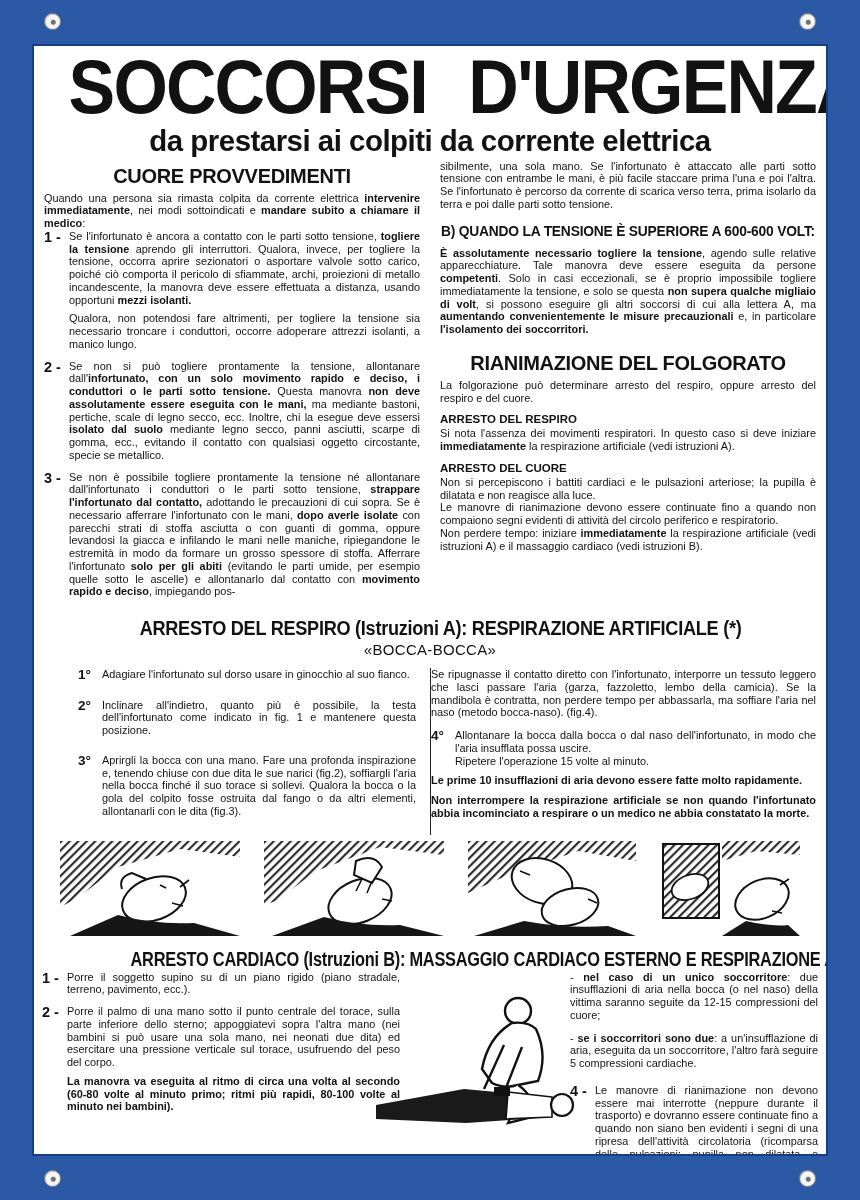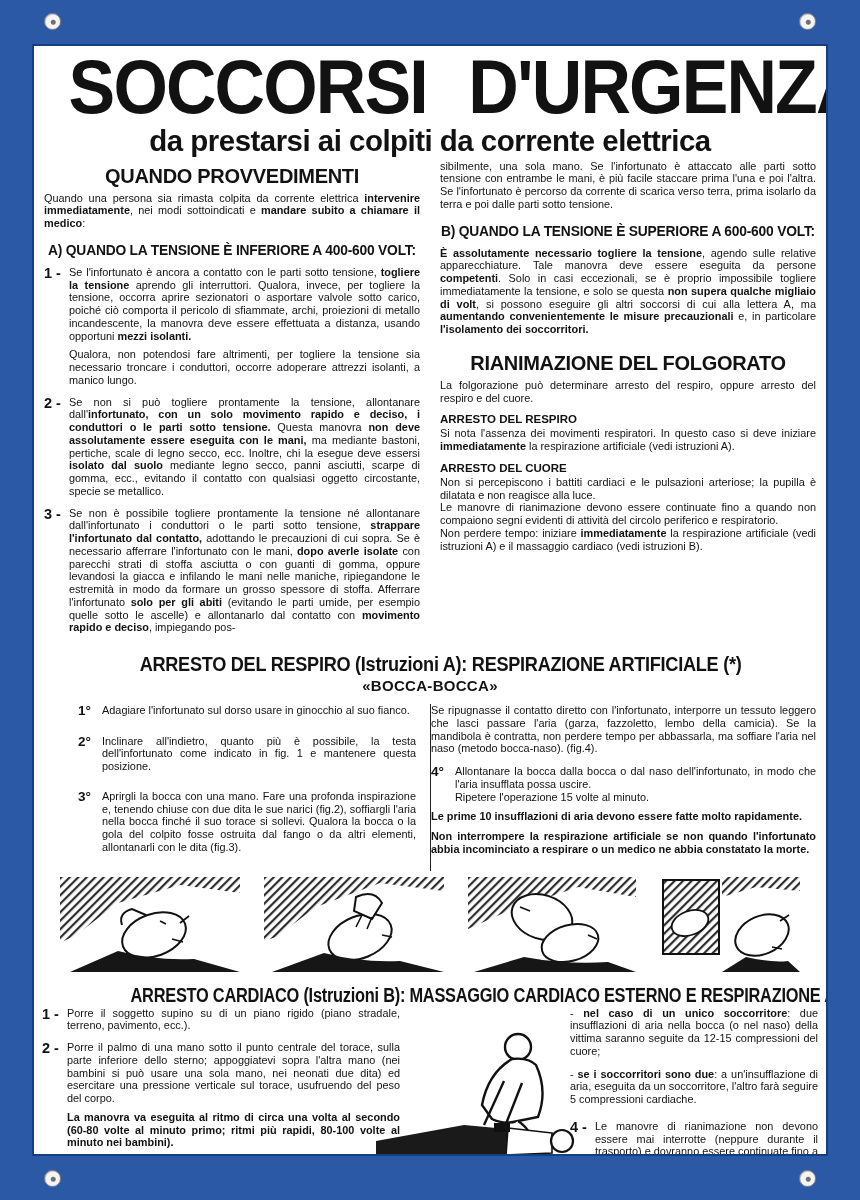--- a/index.html
+++ b/index.html
@@ -27,21 +27,21 @@
   .h4{font-size:11.5px;font-weight:bold;margin:9px 0 2px;text-align:left;}
 
   .sec1{display:grid;grid-template-columns:1fr 1fr;column-gap:20px;padding:0 10px;}
   .item{display:grid;grid-template-columns:25px 1fr;margin-bottom:9px;}
   .item .num{font-weight:bold;font-size:14.5px;line-height:1.05;white-space:nowrap;}
   .item p + p{margin-top:6px;}
 
   
   .wideh{text-align:center;margin:10px 0 0;padding-left:21px;}
   .cond{display:inline-block;font-size:19.5px;font-weight:bold;letter-spacing:-.3px;transform:scaleX(.93);transform-origin:center;white-space:nowrap;}
-  .bocca{text-align:center;font-weight:bold;font-size:15px;margin:1px 0 10px;letter-spacing:.3px;}
+  .bocca{text-align:center;font-weight:normal;font-size:15px;margin:1px 0 10px;letter-spacing:.3px;}
   .grid2{display:grid;grid-template-columns:1fr 1fr;column-gap:0;padding:0 10px;}
   .grid2 .lcol{padding-right:14px;}
   .grid2 .rcol{border-left:1px solid #222;padding-left:0;}
   .steps{padding-left:34px;}
   .step{display:grid;grid-template-columns:24px 1fr;margin-bottom:17px;}
   .step .snum{font-weight:bold;font-size:13.5px;line-height:1;}
   .boldnote{margin-top:7px;}
 
   .figrow{display:flex;justify-content:space-between;align-items:flex-start;padding:6px 26px 2px;gap:16px;}
   .fig{flex:0 0 auto;}
@@ -65,23 +65,22 @@
 
   <div class="panel">
 
     <div class="hdr">
       <span class="title">SOCCORSI D'URGENZA</span>
       <span class="subtitle">da prestarsi ai colpiti da corrente elettrica</span>
     </div>
 
     <div class="sec1">
       <div class="lcol">
-        <div class="h2">QUANDO PROVVEDIMENTI</div>
+        <div class="h2">CUORE PROVVEDIMENTI</div>
         <p>Quando una persona sia rimasta colpita da corrente elettrica <b>intervenire immediatamente</b>, nei modi sottoindicati e <b>mandare subito a chiamare il medico</b>:</p>
-        <div class="h3">A) QUANDO LA TENSIONE È INFERIORE A 400-600 VOLT:</div>
 
         <div class="item">
           <span class="num">1 -</span>
           <div>
             <p>Se l'infortunato è ancora a contatto con le parti sotto tensione, <b>togliere la tensione</b> aprendo gli interruttori. Qualora, invece, per togliere la tensione, occorra aprire sezionatori o asportare valvole sotto carico, poiché ciò comporta il pericolo di sfiammate, archi, proiezioni di metallo incandescente, la manovra deve essere effettuata a distanza, usando opportuni <b>mezzi isolanti.</b></p>
             <p>Qualora, non potendosi fare altrimenti, per togliere la tensione sia necessario troncare i conduttori, occorre adoperare attrezzi isolanti, a manico lungo.</p>
           </div>
         </div>
         <div class="item">
           <span class="num">2 -</span>

